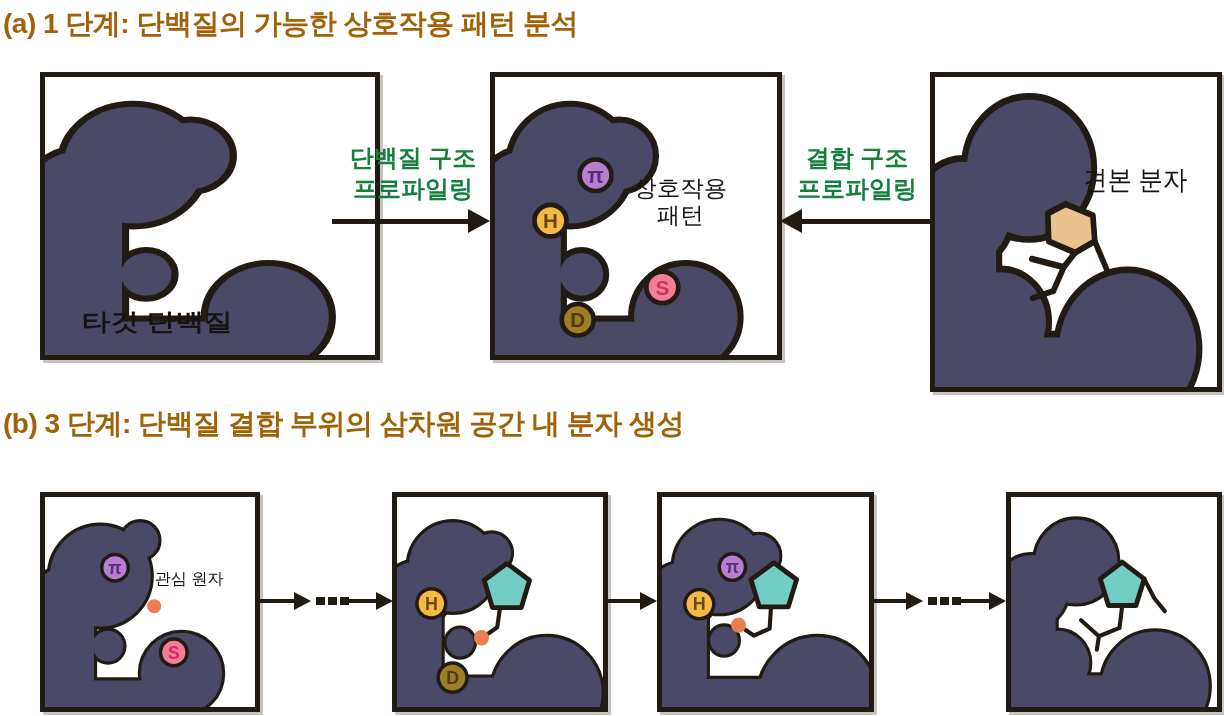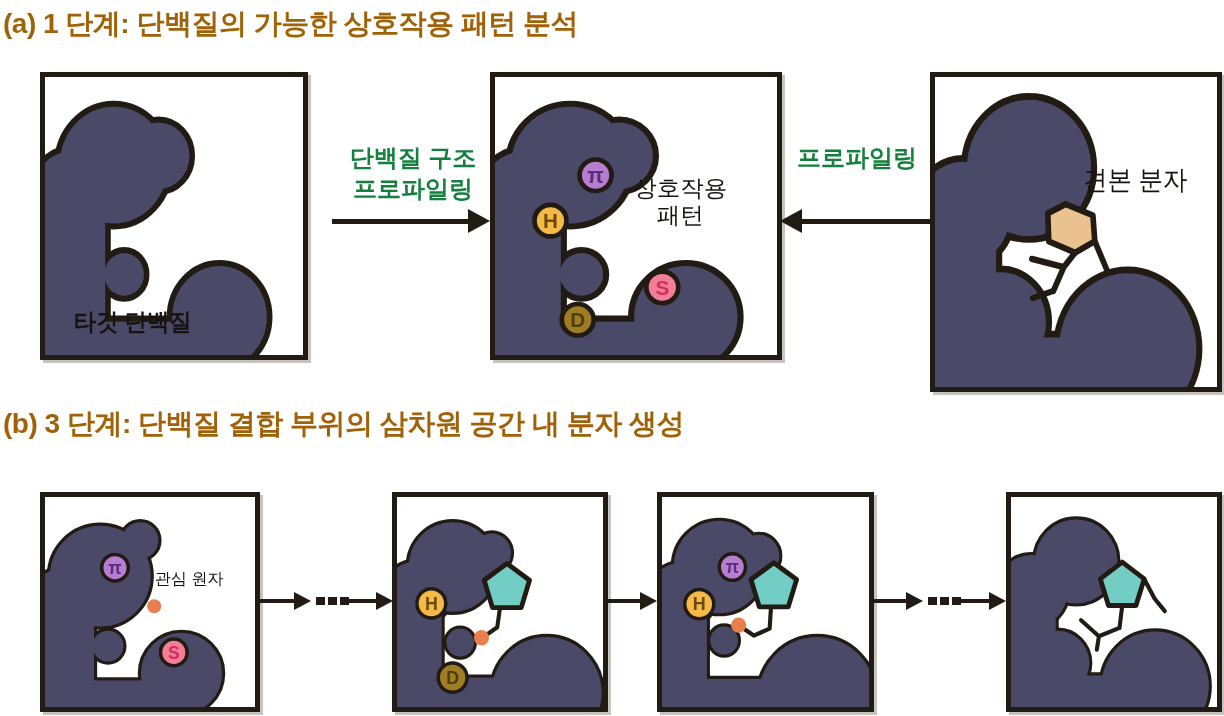--- a/index.html
+++ b/index.html
@@ -28,21 +28,21 @@
   .ah-l1{border-top:12px solid transparent;border-bottom:12px solid transparent;border-right:22px solid #221b14;}
   .ah-r2{border-top:9px solid transparent;border-bottom:9px solid transparent;border-left:17px solid #221b14;}
 </style>
 </head>
 <body>
 
 <div id="fig">
 
   <div class="title" style="left:3px;top:5px;">(a) 1 단계: 단백질의 가능한 상호작용 패턴 분석</div>
 
-  <div class="panel" style="left:40px;top:72px;width:268px;height:288px;">
+  <div class="panel" style="left:40px;top:72px;width:340px;height:288px;">
     <svg viewBox="0 0 300 300" preserveAspectRatio="none">
       <g class="blob">
         <circle cx="80" cy="95" r="63"></circle>
           <circle cx="132" cy="85" r="36"></circle>
         <circle cx="32" cy="128" r="48"></circle>
           <rect x="-20" y="115" width="90" height="210"></rect>
         <circle cx="92" cy="213" r="23"></circle>
           <rect x="-20" y="264" width="226" height="60"></rect>
         <circle cx="203" cy="259" r="55"></circle>
       </g>
@@ -101,20 +101,21 @@
       <g class="marker">
         <circle cx="178" cy="227" r="17" fill="#f47e97"></circle>
         <text x="178" y="235" font-size="22" fill="#cf3060">S</text>
       </g>
       <text class="svglbl" x="197" y="128" font-size="25">상호작용</text>
       <text class="svglbl" x="197" y="158" font-size="25">패턴</text>
     </svg>
   </div>
 
   <div class="arrow-label" style="left:772px;top:142px;">
+    <span>결합 구조</span>
     <span>프로파일링</span>
   </div>
   <div class="ah ah-l1" style="left:780px;top:209px;"></div>
   <div class="line" style="left:802px;top:219px;width:128px;"></div>
 
   <div class="panel" style="left:930px;top:72px;width:292px;height:320px;">
     <svg viewBox="0 0 300 300" preserveAspectRatio="none">
       <g class="blob">
         <circle cx="100" cy="88" r="66"></circle>
           <circle cx="30" cy="132" r="50"></circle>

